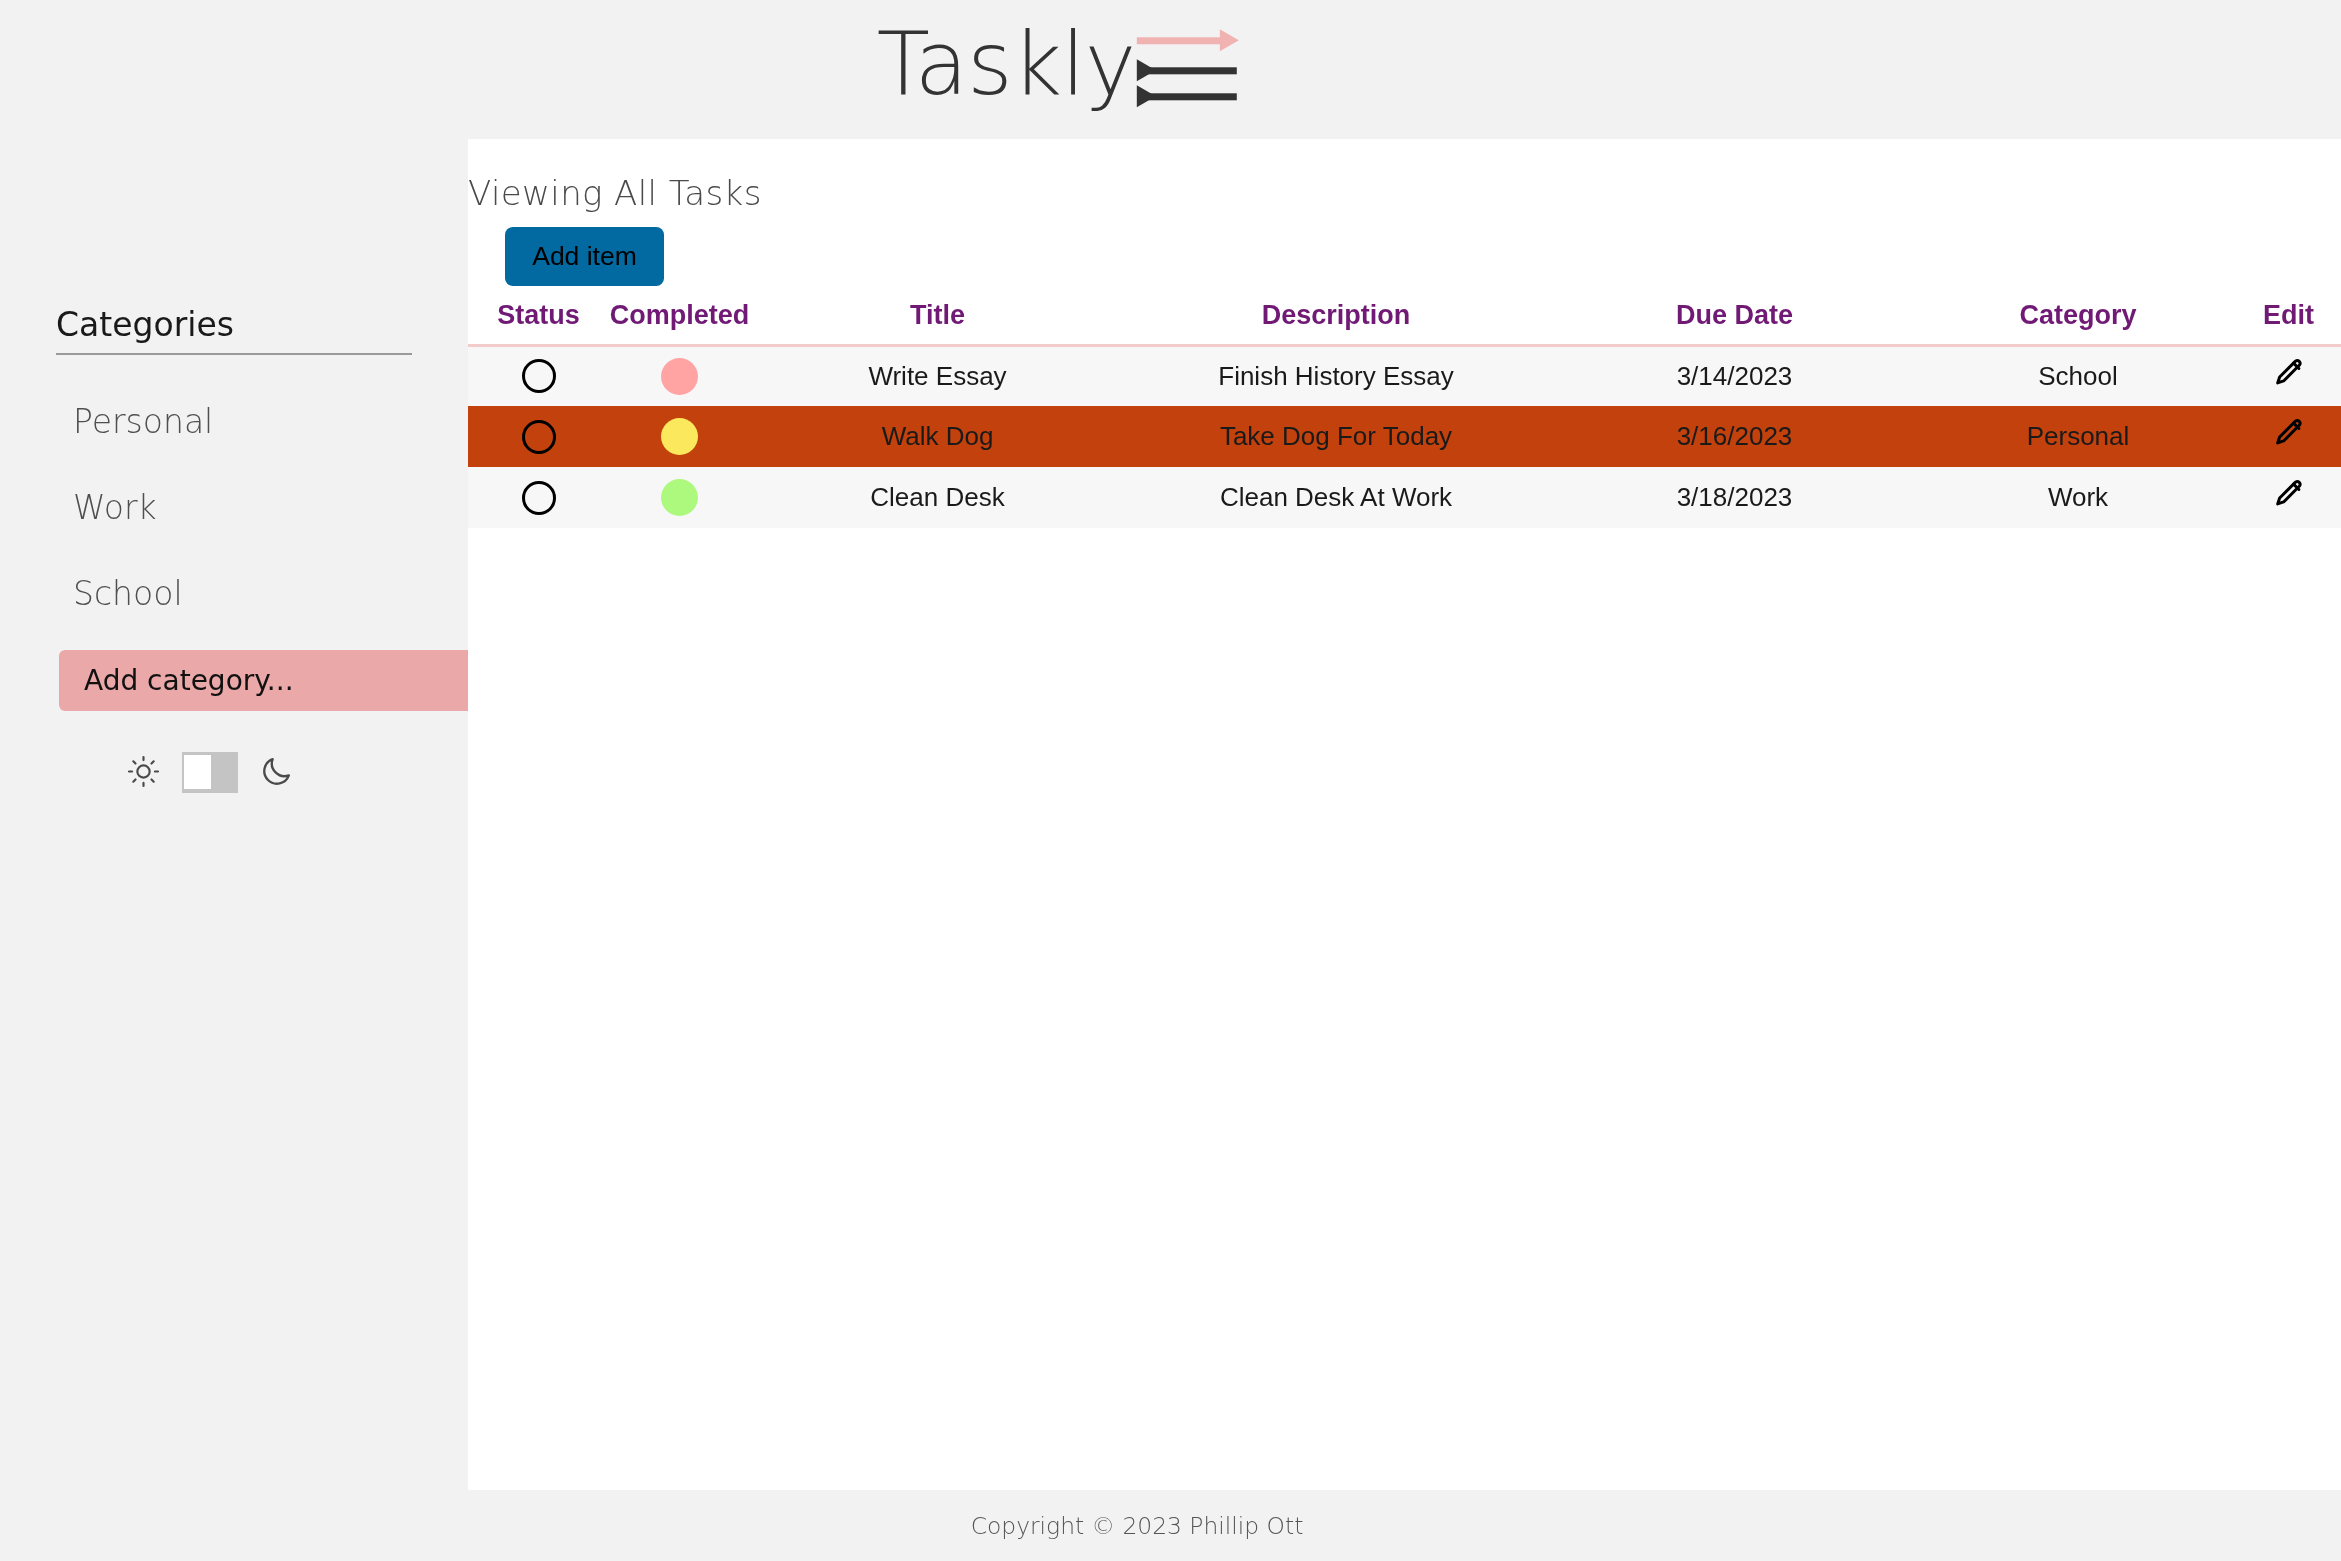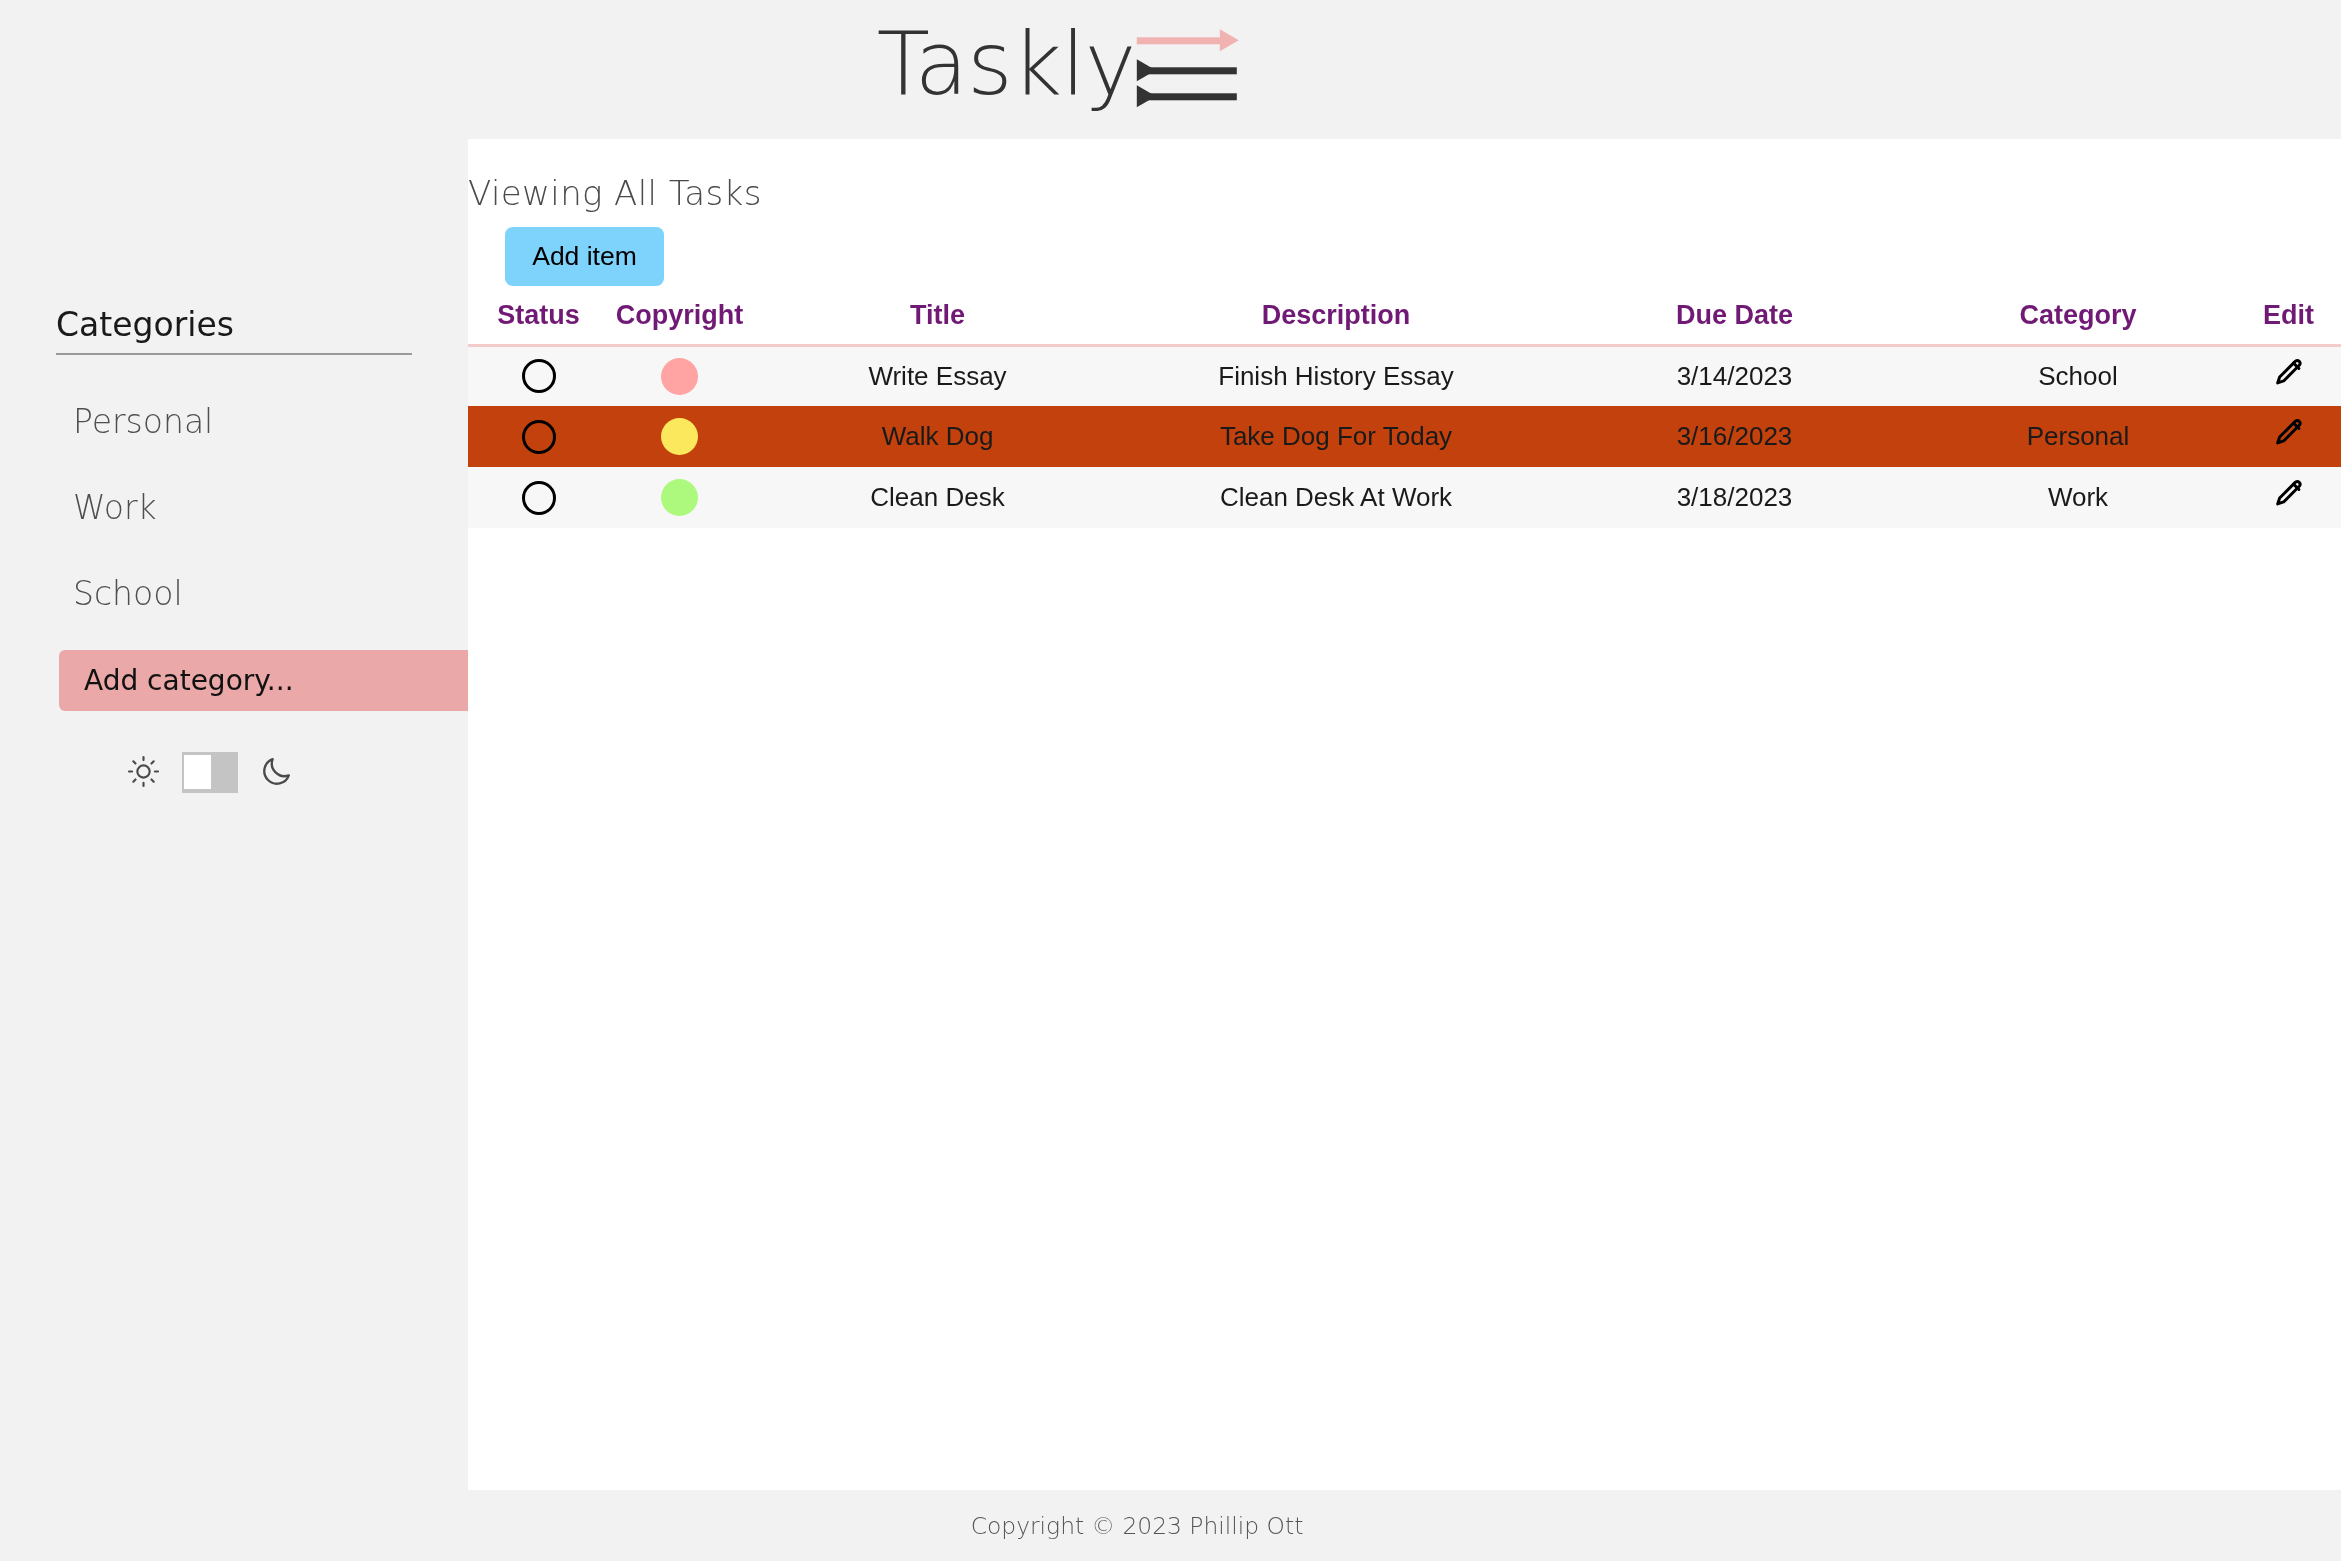--- a/index.html
+++ b/index.html
@@ -193,21 +193,21 @@
     font-family: "DejaVu Sans", sans-serif;
     font-size: 34px;
     font-weight: 300;
     color: #4a4a4a;
     letter-spacing: 0.4px;
   }
   .add-item-btn {
     margin: 14px 0 0 37px;
     width: 159px;
     height: 59px;
-    background: #7dd3fc;
+    background: #0369a1;
     border: none;
     border-radius: 7.8px;
     font-family: "Liberation Sans", sans-serif;
     font-size: 26.5px;
     color: #000000;
     cursor: pointer;
   }
 
   table.task-table {
     margin-top: 14px;
@@ -346,21 +346,21 @@
           <col class="col-priority">
           <col class="col-title">
         <col class="col-desc">
           <col class="col-due">
           <col class="col-cat">
           <col class="col-edit">
       </colgroup>
       <thead>
         <tr>
           <th>Status</th>
-          <th>Copyright</th>
+          <th>Completed</th>
           <th>Title</th>
           <th>Description</th>
           <th>Due Date</th>
           <th>Category</th>
           <th>Edit</th>
         </tr>
       </thead>
       <tbody>
 
         <tr class="row-odd">

